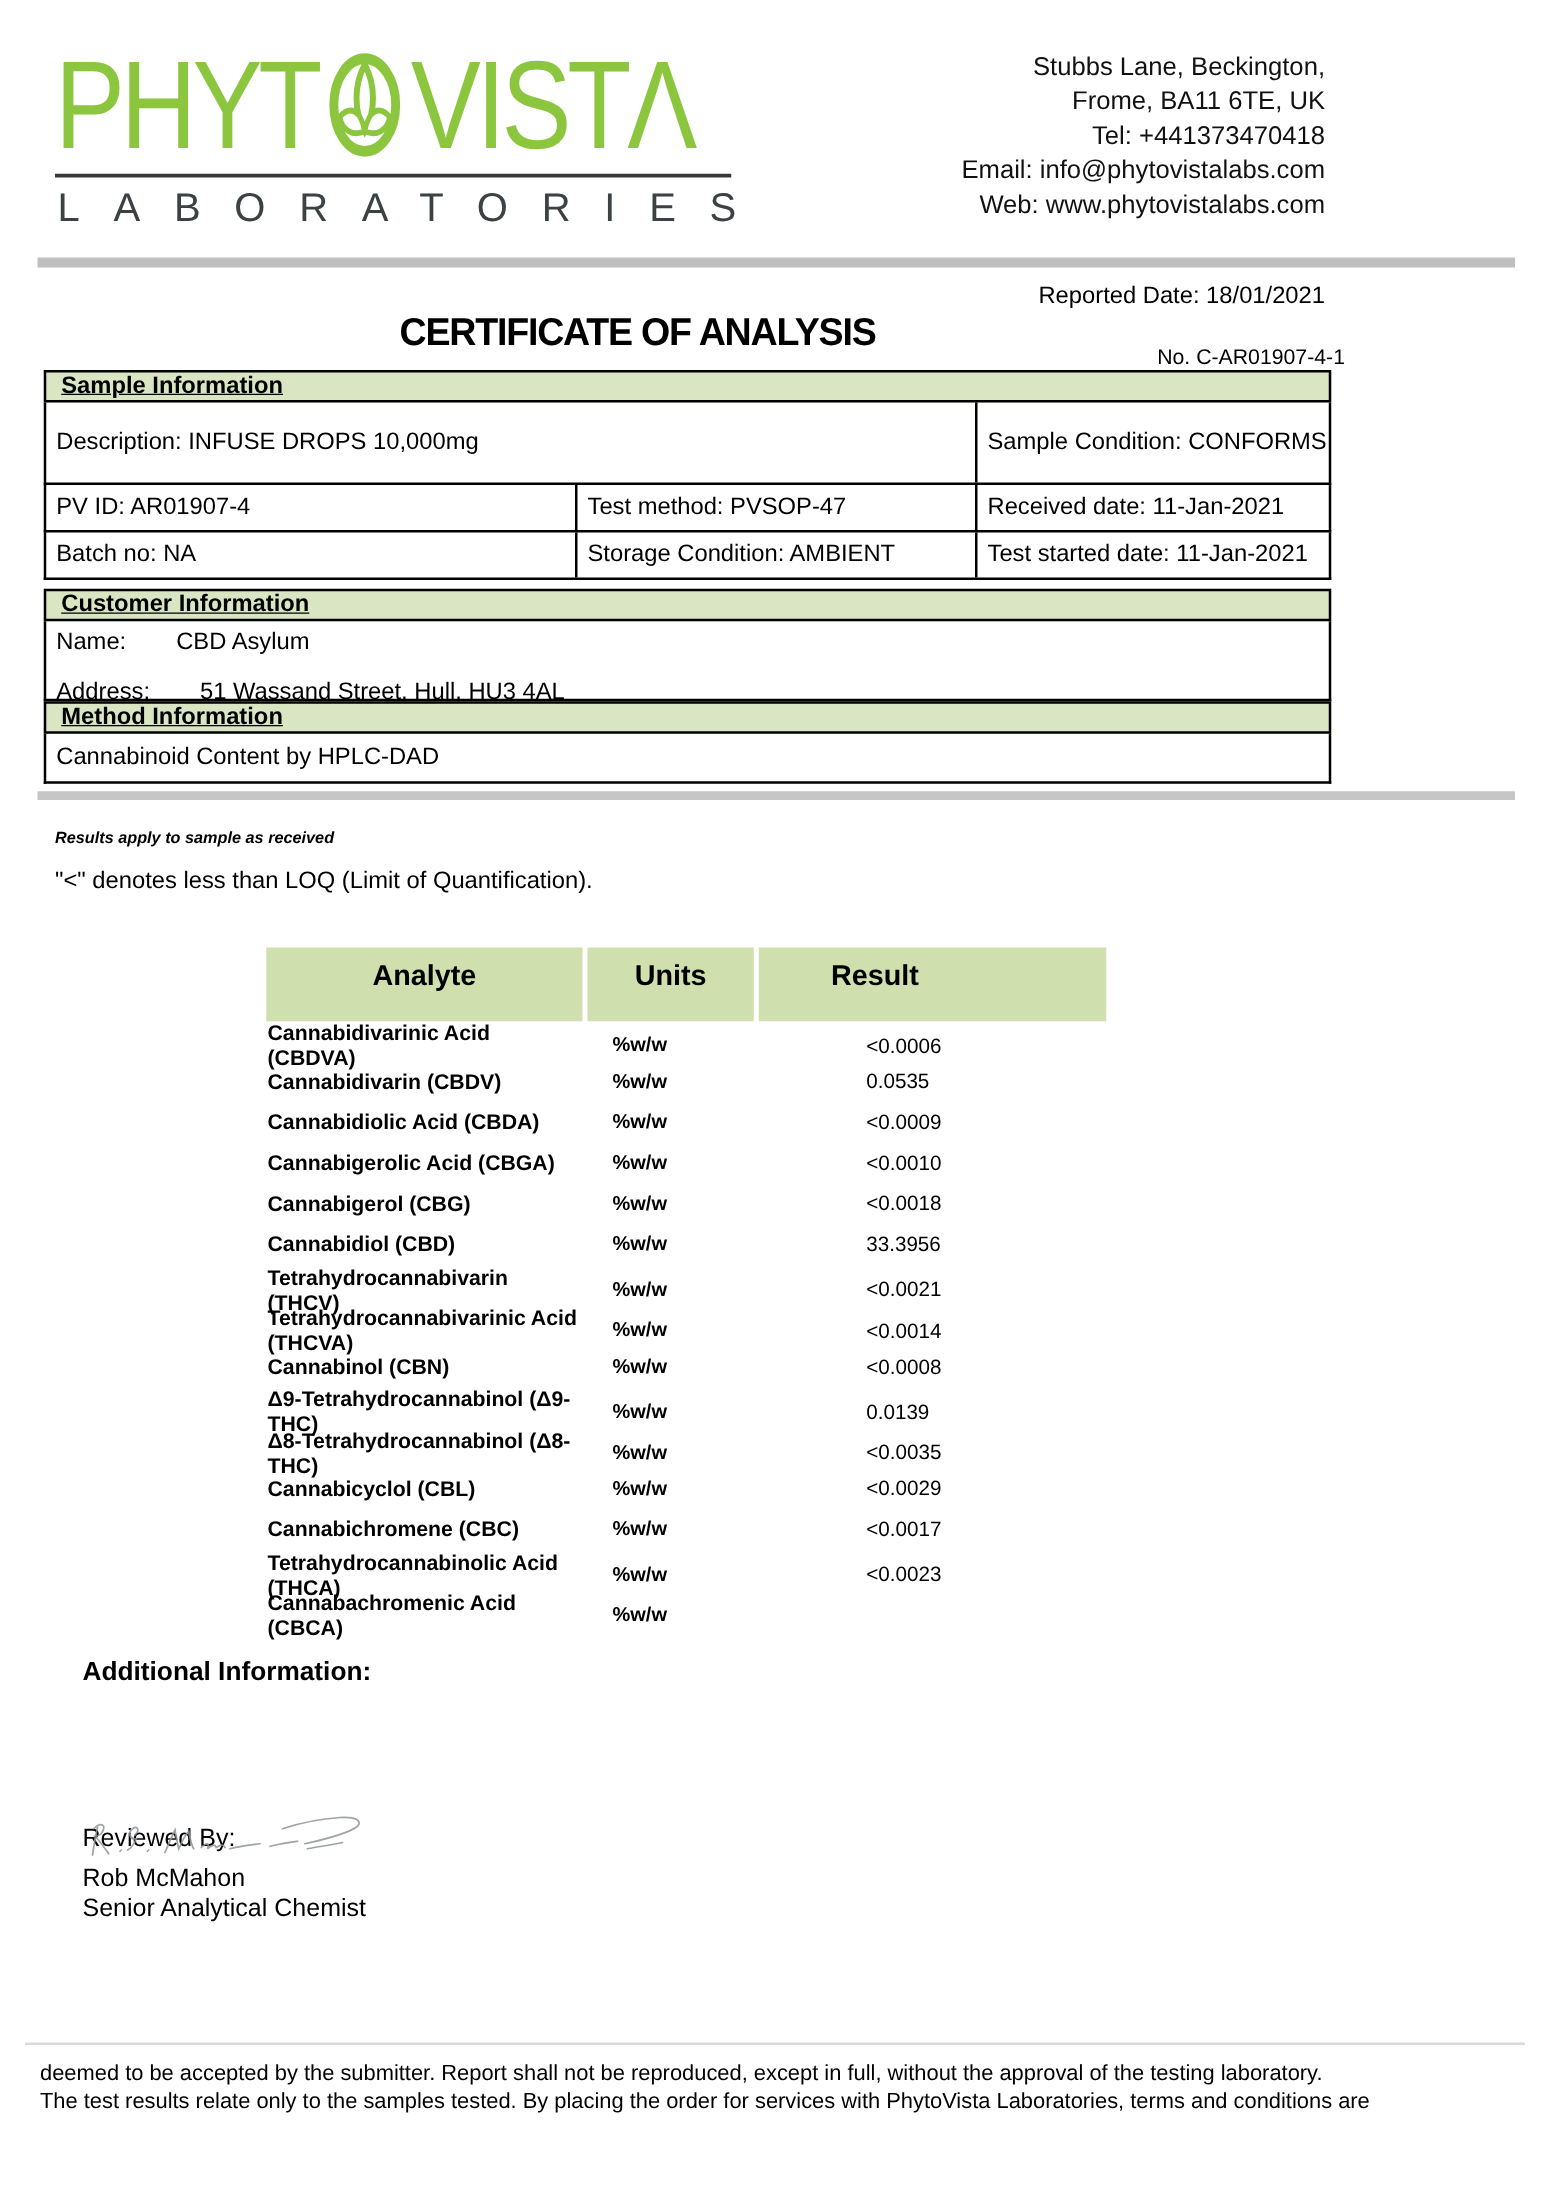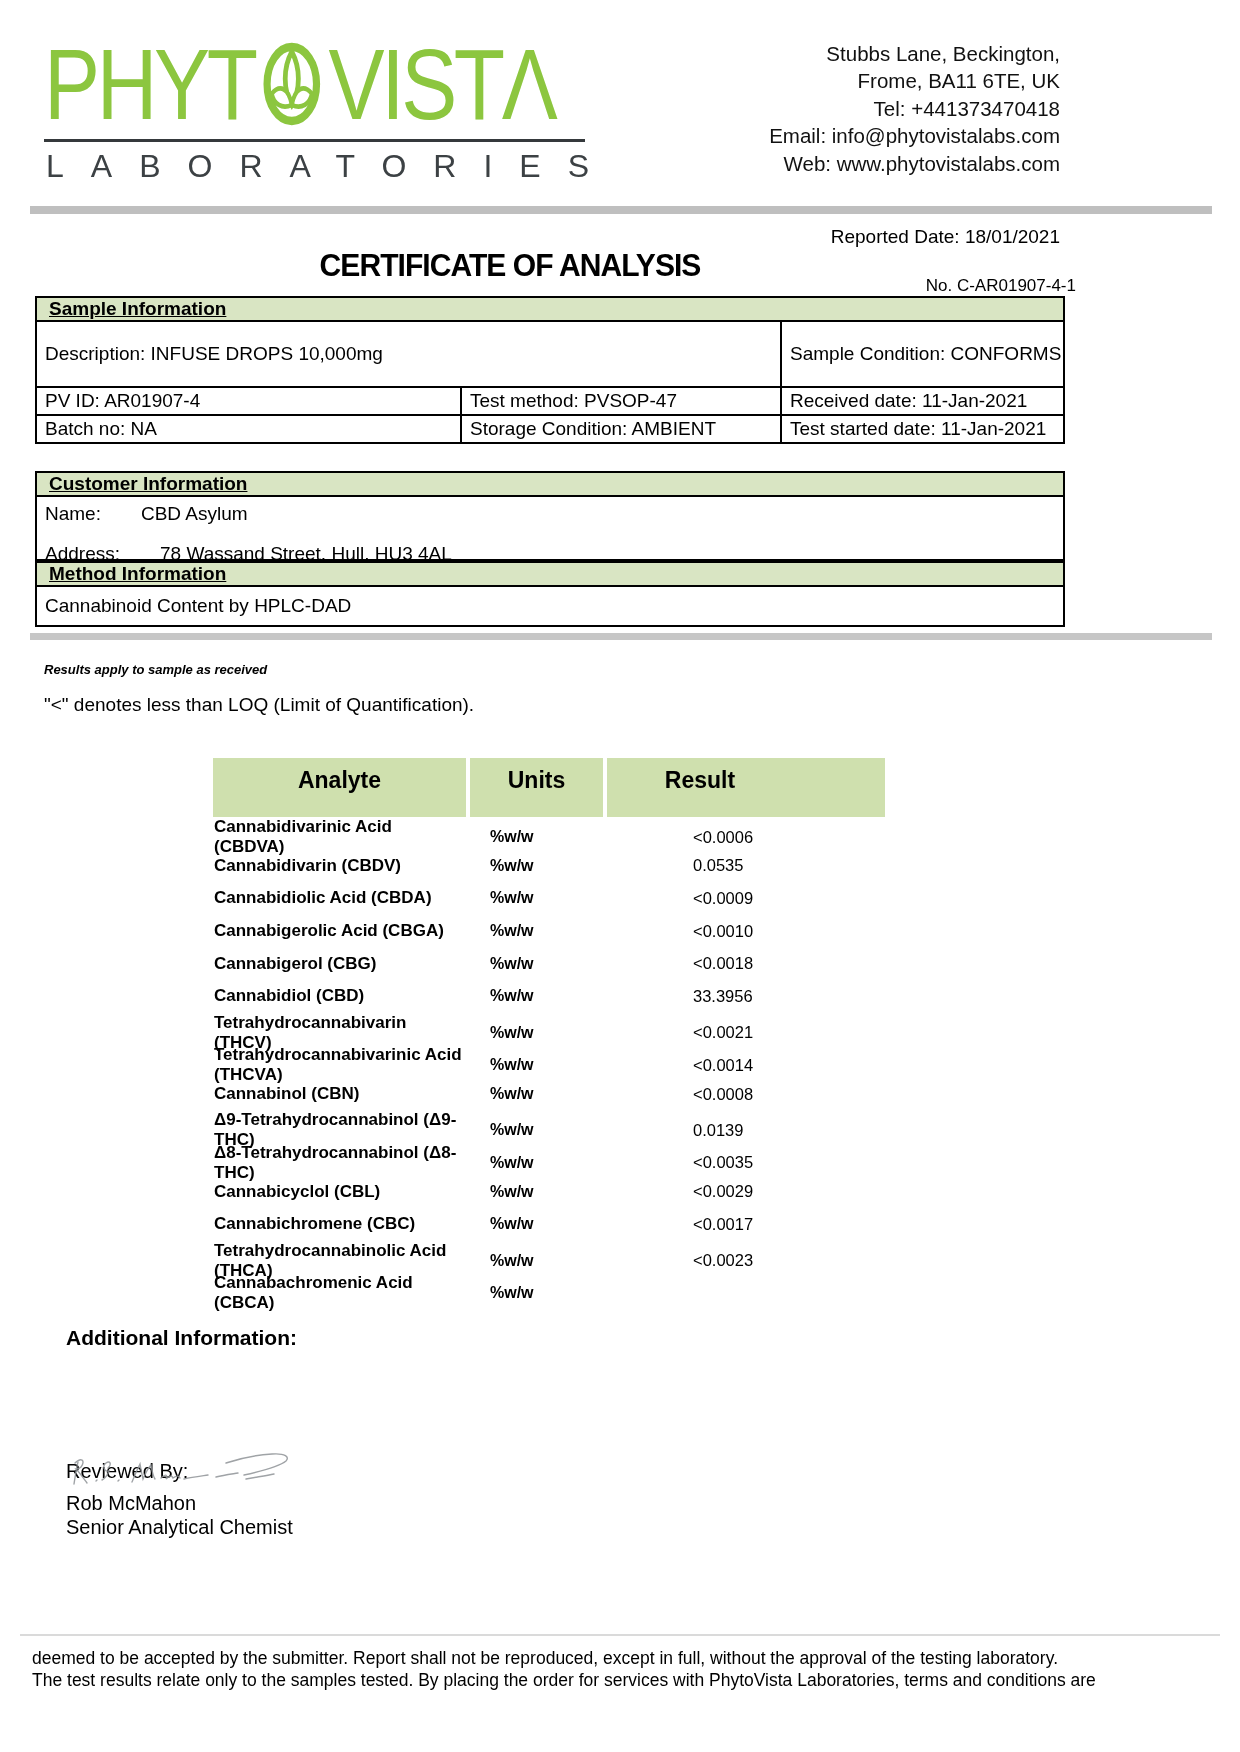--- a/index.html
+++ b/index.html
@@ -27,21 +27,21 @@
                font-size: 31px; font-weight: bold; letter-spacing: -1px; transform: scaleX(0.97); transform-origin: center; }
   .report-no { position: absolute; right: 164px; top: 258px; font-size: 17px; margin-top: 18px; }
 
   
   .info { position: absolute; left: 35px; width: 1030px; font-size: 19px; }
   .sec-title { background: #d9e5c3; border: 2px solid #000; height: 26px; line-height: 21px;
                font-weight: bold; padding-left: 12px; }
   .sec-title span { text-decoration: underline; }
   .grid { display: grid; border: 2px solid #000; border-top: 0; }
   .rowA { grid-template-columns: 745px 1fr; height: 66px; }
-  .rowB { grid-template-columns: 425px 320px 1fr; height: 28px; }
+  .rowB { grid-template-columns: 425px 320px 1fr; height: 38px; }
   .cell { padding-left: 8px; display: flex; align-items: center; }
   .cell.top { align-items: flex-start; padding-top: 21px; }
   .cell.br { border-right: 2px solid #000; }
   .cust-box { border: 2px solid #000; border-top: 0; height: 64px; padding: 6px 8px; }
   .cust-line { margin-bottom: 18px; }
   .cust-line .val { margin-left: 40px; }
   .method-box { border: 2px solid #000; border-top: 0; height: 40px; display: flex; align-items: center; padding-left: 8px; }
 
   
   .note1 { position: absolute; left: 44px; top: 662px; font-size: 13px; font-weight: bold; font-style: italic; }
@@ -125,21 +125,21 @@
 
   <div class="info" style="top:471px;">
     <div class="sec-title">
       <span>Customer Information</span>
     </div>
     <div class="cust-box">
       <div class="cust-line">
         <span>Name:</span><span class="val">CBD Asylum</span>
       </div>
       <div class="cust-line">
-        <span>Address:</span><span class="val">78 Wassand Street, Hull, HU3 4AL</span>
+        <span>Address:</span><span class="val">51 Wassand Street, Hull, HU3 4AL</span>
       </div>
     </div>
   </div>
 
   <div class="info" style="top:561px;">
     <div class="sec-title">
       <span>Method Information</span>
     </div>
     <div class="method-box">Cannabinoid Content by HPLC-DAD</div>
   </div>

